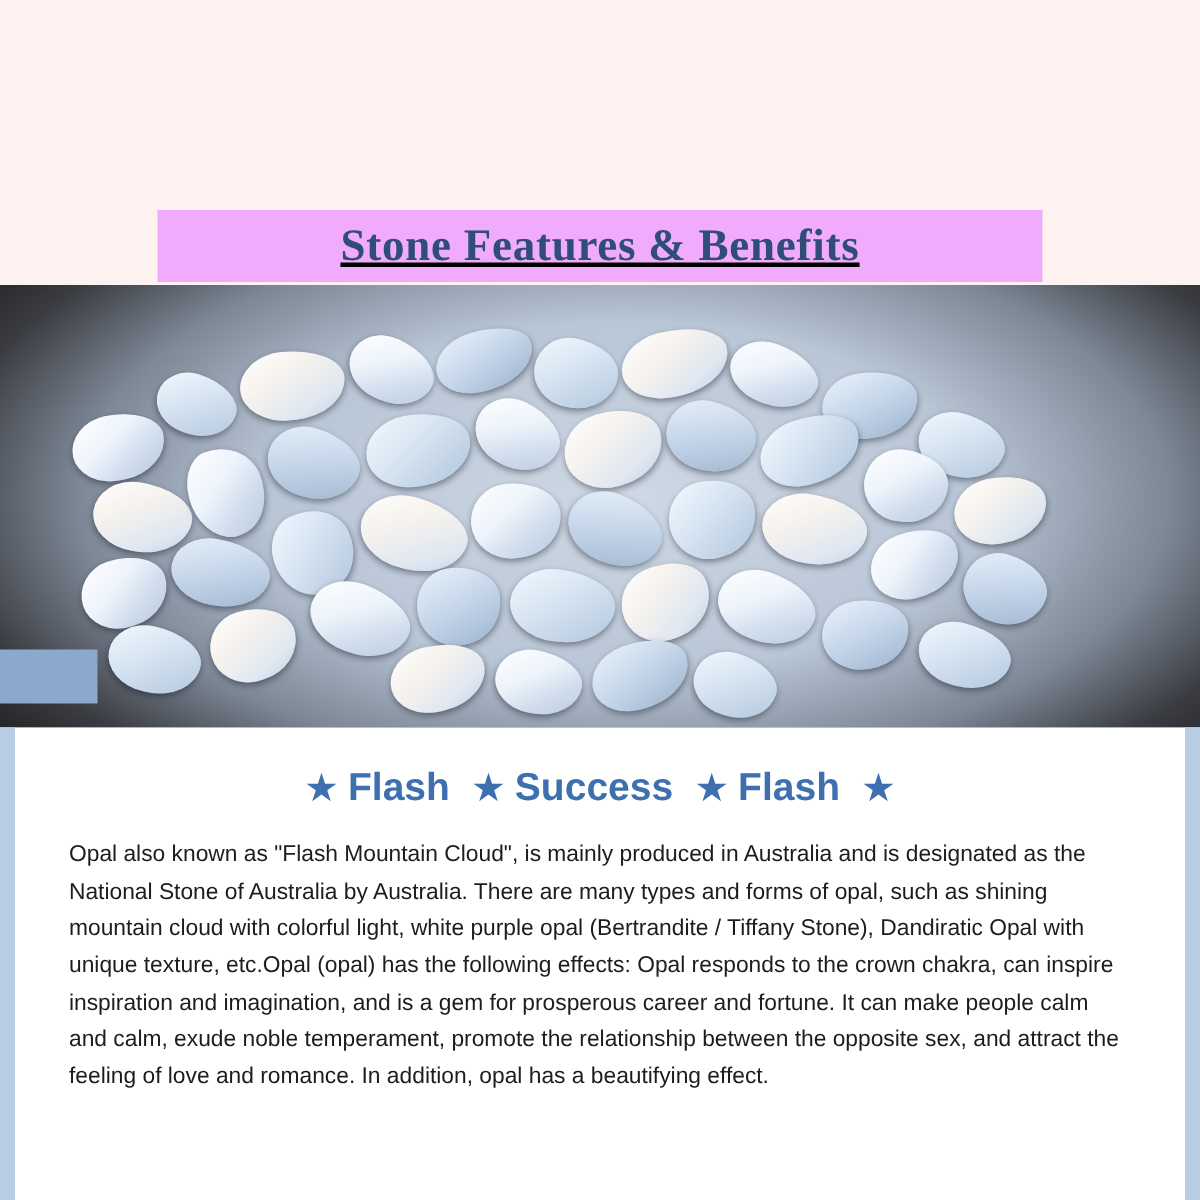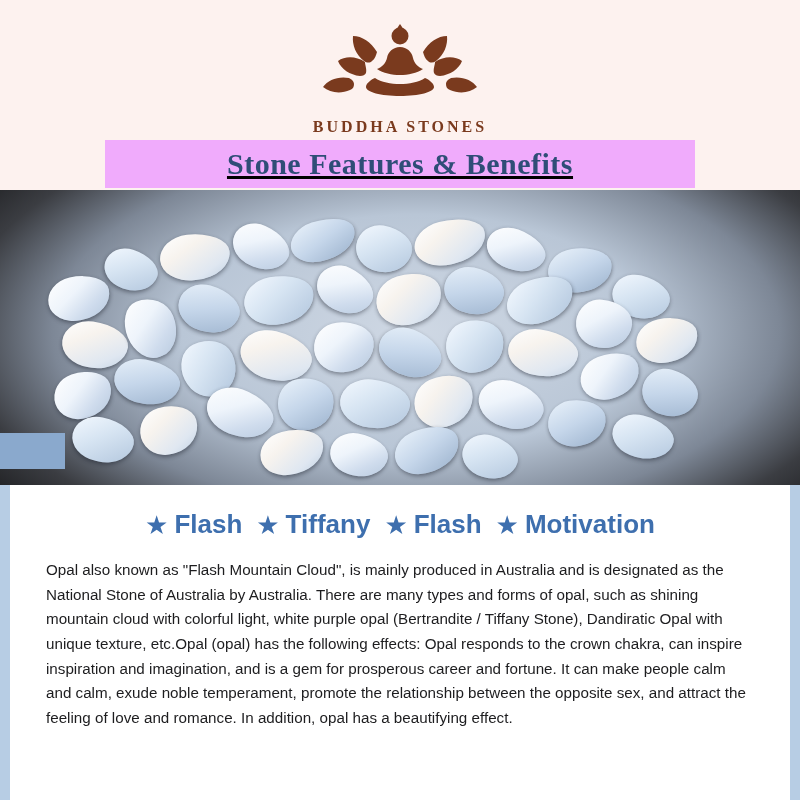--- a/index.html
+++ b/index.html
@@ -185,43 +185,20 @@
 </style>
 </head>
 <body>
 
 <div class="page">
 
   <div class="corner-left"></div>
   <div class="corner-right"></div>
 
   <div class="header">
-    <div class="logo-wrap">
-      <svg class="logo-mark" width="190" height="96" viewBox="0 0 190 96">
-        <g fill="#7a3a1e">
-
-          <circle cx="95" cy="18" r="8.5"></circle>
-
-          <path d="M95 29c-7 0-12 5-13 11-1 5-5 9-10 11 6 4 15 6 23 6s17-2 23-6c-5-2-9-6-10-11-1-6-6-11-13-11z"></path>
-
-          <path d="M70 60c-5 2-9 6-9 9 0 5 15 9 34 9s34-4 34-9c0-3-4-7-9-9-6 4-16 6-25 6s-19-2-25-6z"></path>
-
-          <path d="M60 44c-9-6-20-6-27-1 3 8 12 14 22 15 3 0 5-1 6-3 1-4-1-8-1-11z"></path>
-          <path d="M44 60c-11-2-21 2-26 9 7 6 18 7 27 3 3-1 4-3 4-6 0-3-3-5-5-6z"></path>
-          <path d="M72 34c-6-10-15-16-24-16-1 9 3 19 11 25 3 2 6 2 8 0 3-2 4-6 5-9z"></path>
-
-          <path d="M130 44c9-6 20-6 27-1-3 8-12 14-22 15-3 0-5-1-6-3-1-4 1-8 1-11z"></path>
-          <path d="M146 60c11-2 21 2 26 9-7 6-18 7-27 3-3-1-4-3-4-6 0-3 3-5 5-6z"></path>
-          <path d="M118 34c6-10 15-16 24-16 1 9-3 19-11 25-3 2-6 2-8 0-3-2-4-6-5-9z"></path>
-
-          <path d="M95 6c-4 5-6 11-5 17 2-2 3-3 5-3s3 1 5 3c1-6-1-12-5-17z"></path>
-        </g>
-      </svg>
-      <div class="logo-text">BUDDHA STONES</div>
-    </div>
 
     <div class="title-band">
       <div class="title">Stone Features &amp; Benefits</div>
     </div>
   </div>
 
   <div class="photo">
     <div class="photo-bg"></div>
     <div class="stones">
       <div class="st" style="left:48px;  top:86px;  width:62px; height:44px; transform:rotate(-12deg);"></div>
@@ -277,29 +254,28 @@
   </div>
 
   <div class="body-section">
     <div class="benefits">
       <div class="benefit">
         <span class="star">★</span>
         <span class="benefit-label">Flash</span>
       </div>
       <div class="benefit">
         <span class="star">★</span>
-        <span class="benefit-label">Tiffany</span>
+        <span class="benefit-label">Success</span>
       </div>
       <div class="benefit">
         <span class="star">★</span>
         <span class="benefit-label">Flash</span>
       </div>
       <div class="benefit">
         <span class="star">★</span>
-        <span class="benefit-label">Motivation</span>
       </div>
     </div>
 
     <p class="paragraph">Opal also known as "Flash Mountain Cloud", is mainly produced in Australia and is designated as the National Stone of Australia by Australia. There are many types and forms of opal, such as shining mountain cloud with colorful light, white purple opal (Bertrandite / Tiffany Stone), Dandiratic Opal with unique texture, etc.Opal (opal) has the following effects: Opal responds to the crown chakra, can inspire inspiration and imagination, and is a gem for prosperous career and fortune. It can make people calm and calm, exude noble temperament, promote the relationship between the opposite sex, and attract the feeling of love and romance. In addition, opal has a beautifying effect.</p>
     <div class="footer-bar"></div>
   </div>
 
 </div>
 
 </body></html>

